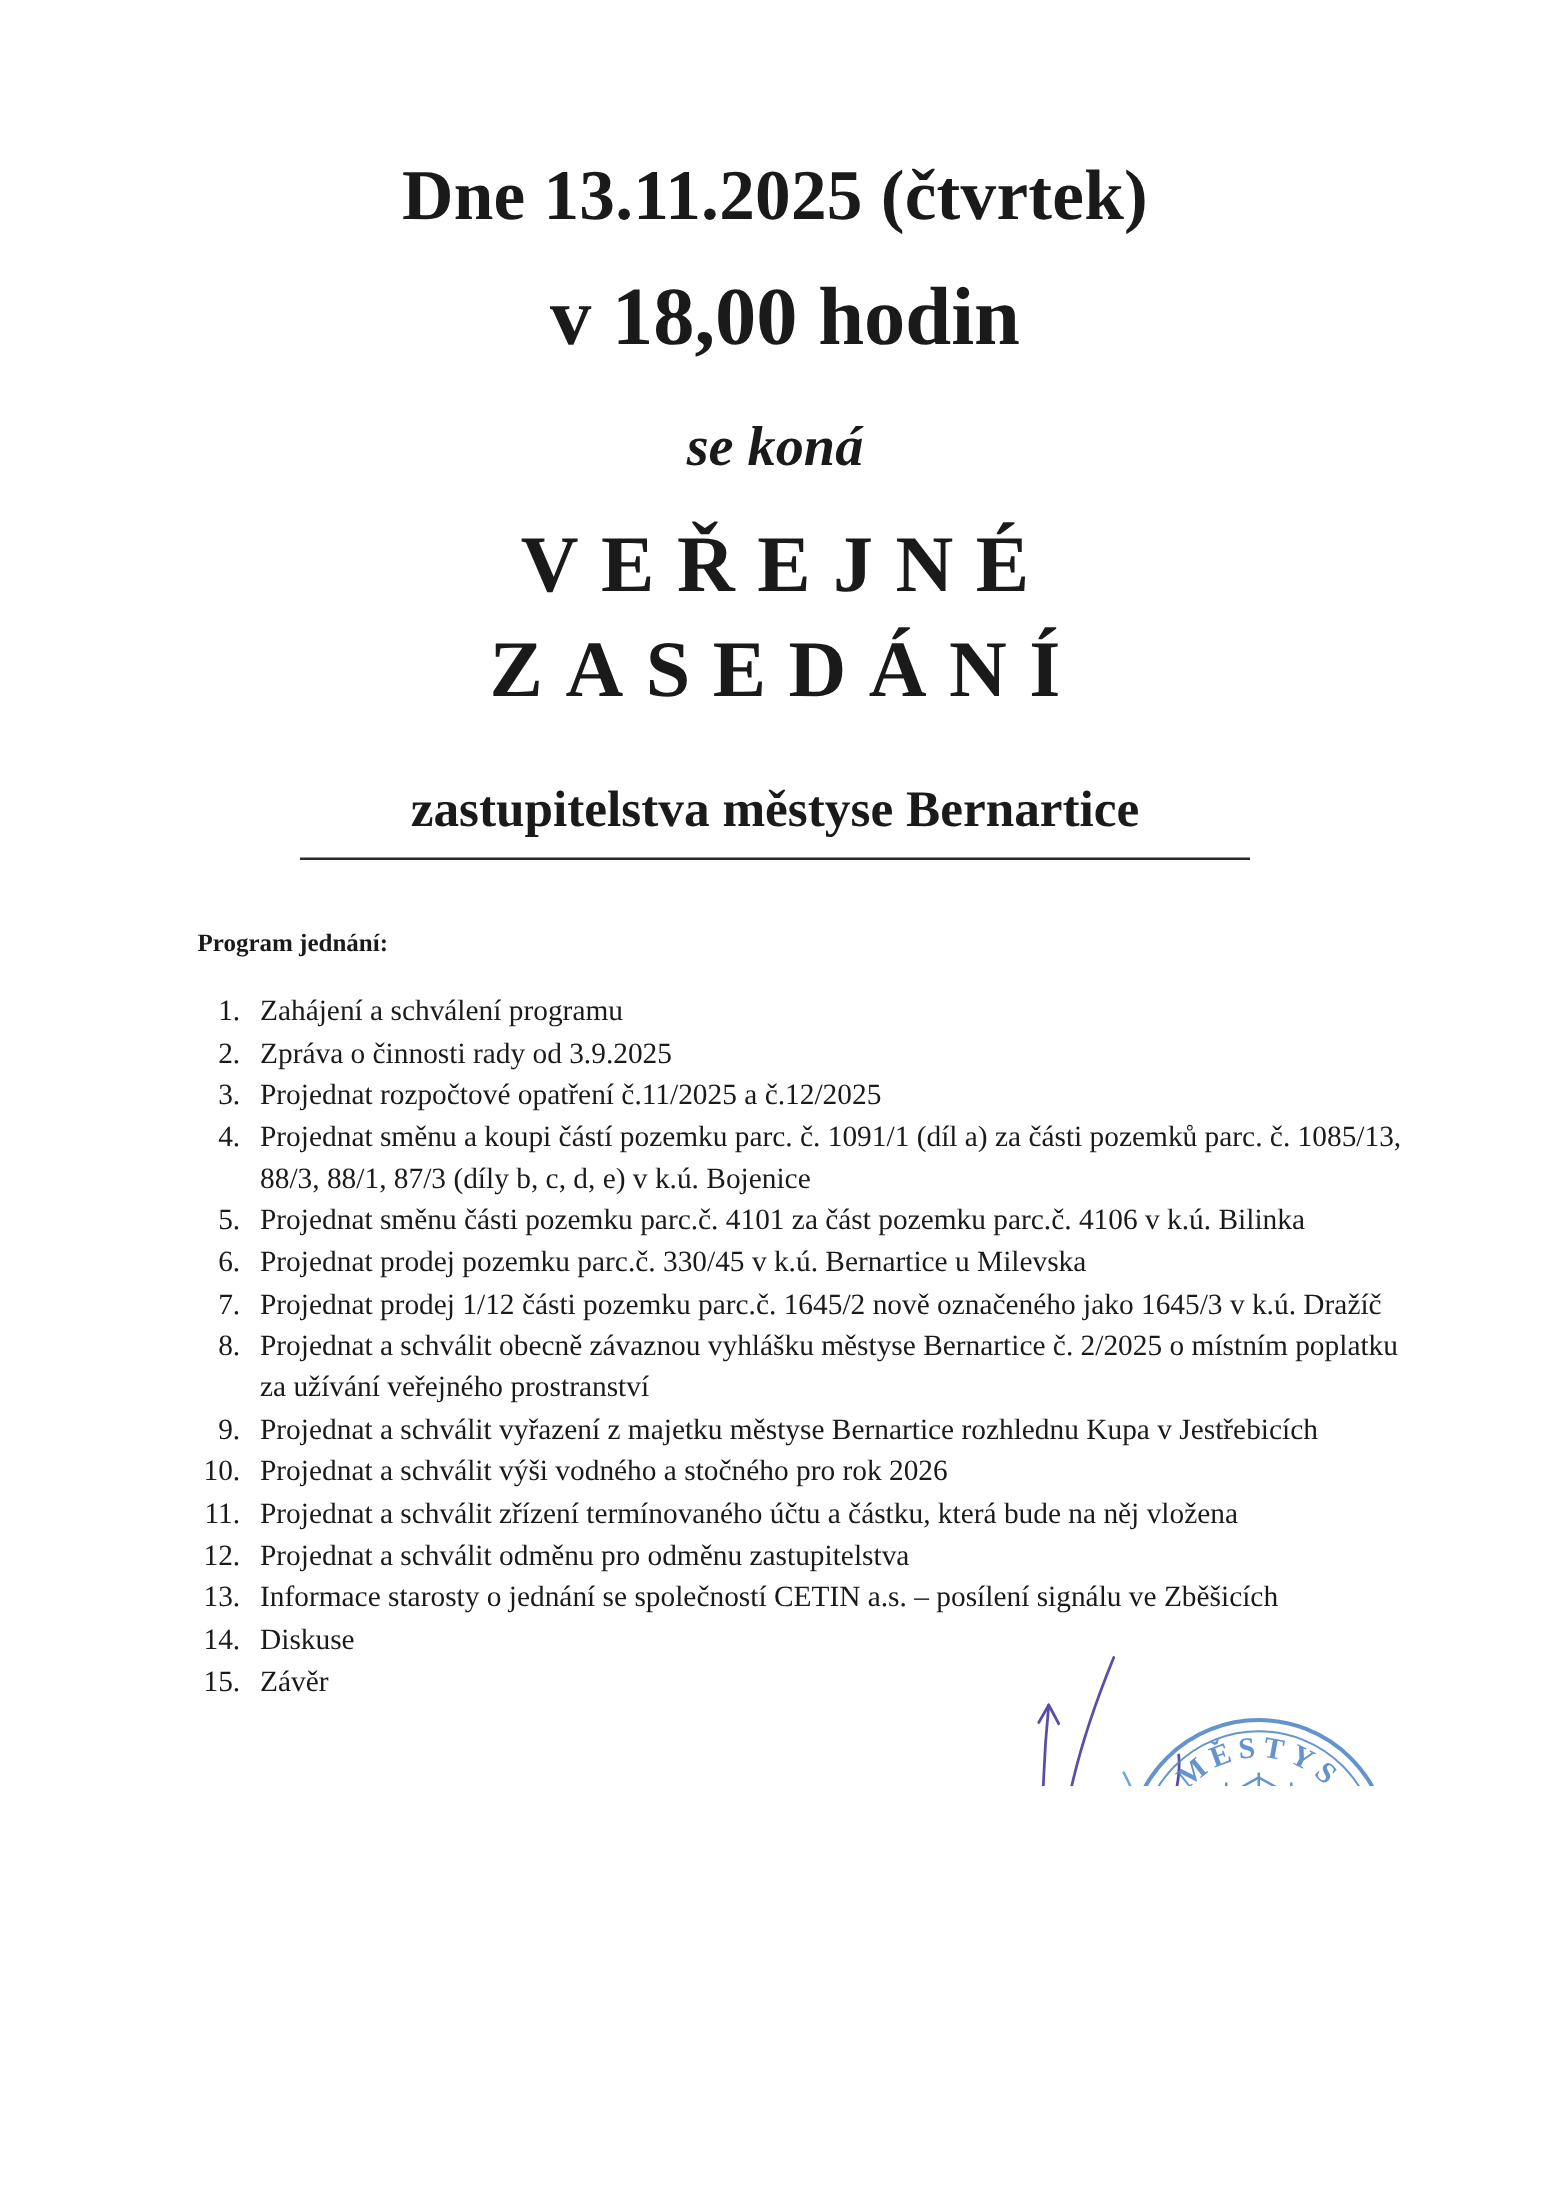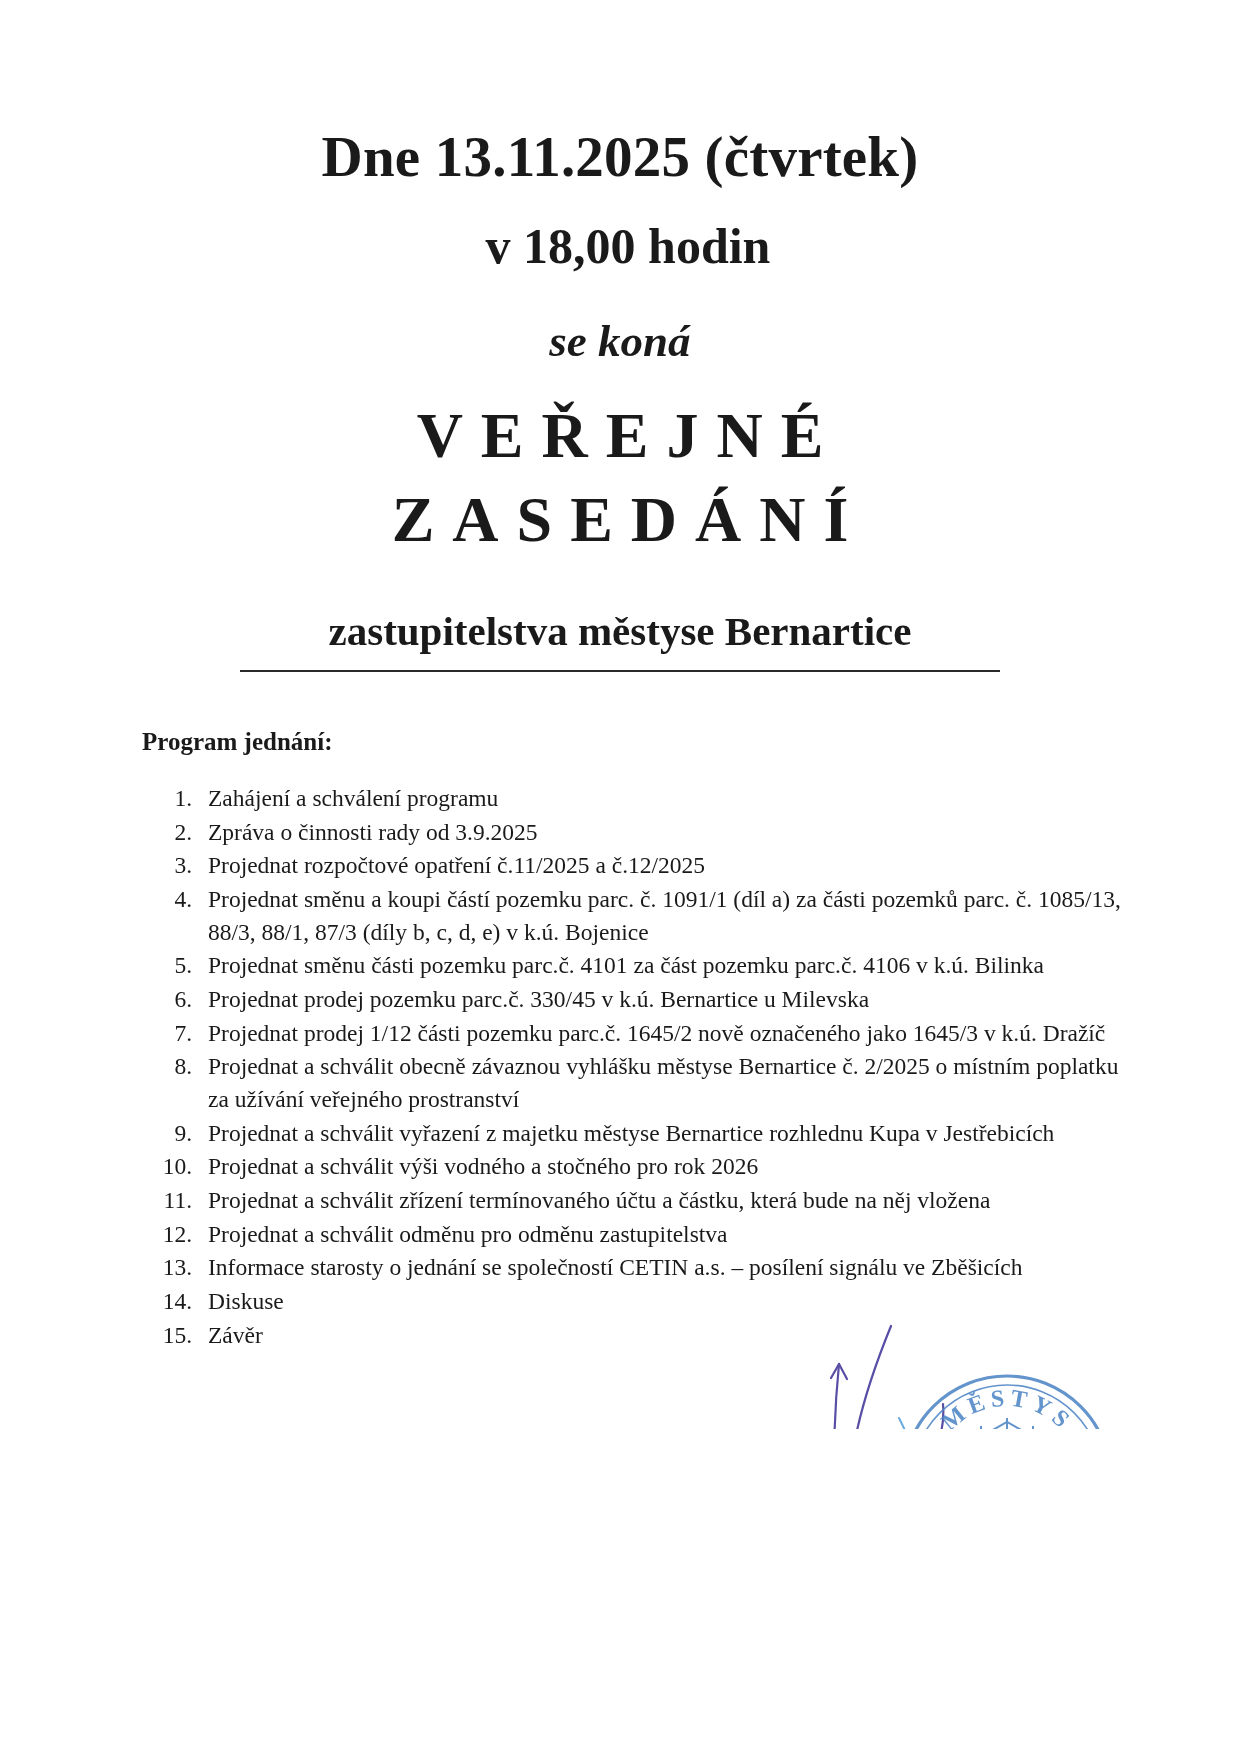--- a/index.html
+++ b/index.html
@@ -28,21 +28,21 @@
     text-align: center;
   }
   .line-date {
     font-size: 57px;
     font-weight: bold;
     letter-spacing: 0.2px;
     line-height: 1.0;
     margin: 0 0 36px 0;
   }
   .line-time {
-    font-size: 50px;
+    font-size: 66px;
     font-weight: bold;
     line-height: 1.0;
     margin: 0 0 48px 16px;
   }
   .line-sekona {
     font-size: 45px;
     font-weight: bold;
     line-height: 1.0;
     margin: 0 0 30px 0;
     font-style: italic;
@@ -81,23 +81,23 @@
     margin: 44px 0 0 0;
     text-align: center;
   }
 
   
   .program {
     margin: 56px 0 0 0;
     padding: 0 96px 0 142px;
   }
   .program-title {
-    font-size: 25px;
-    font-weight: bold;
-    margin: 0 0 26px 0;
+    font-size: 20px;
+    font-weight: bold;
+    margin: 0 0 26px 16px;
   }
   ol.agenda {
     margin: 0;
     padding: 0 0 0 56px;
     font-size: 23.5px;
     line-height: 1.39;
     list-style-position: outside;
   }
   ol.agenda li {
     margin: 0 0 1px 0;

